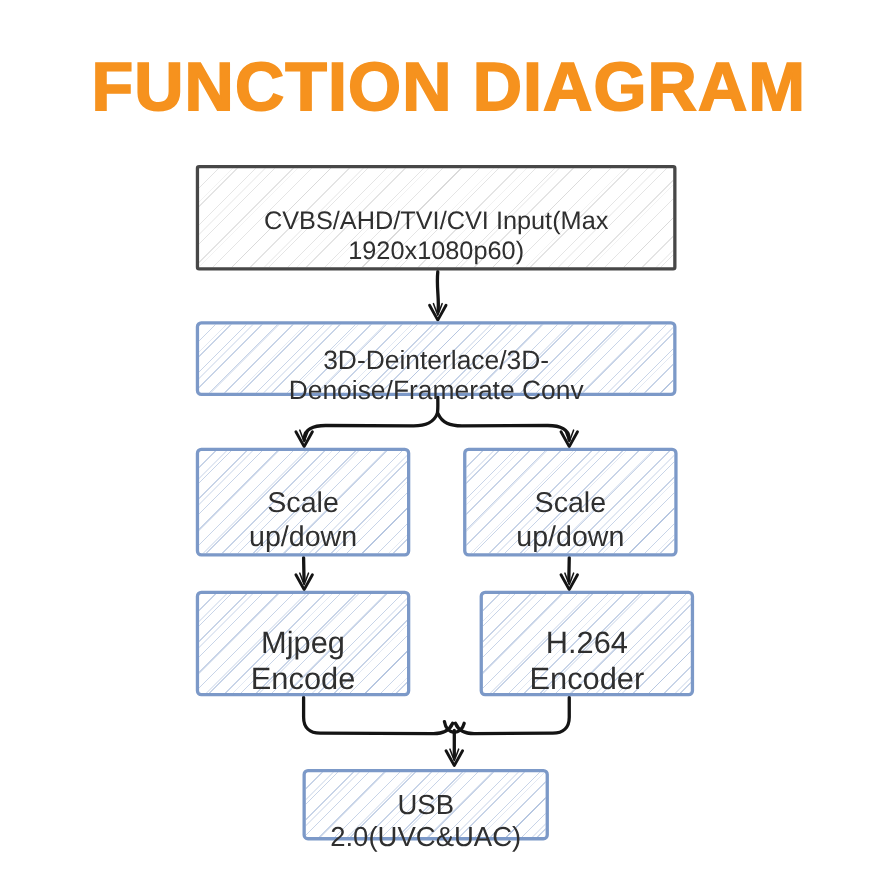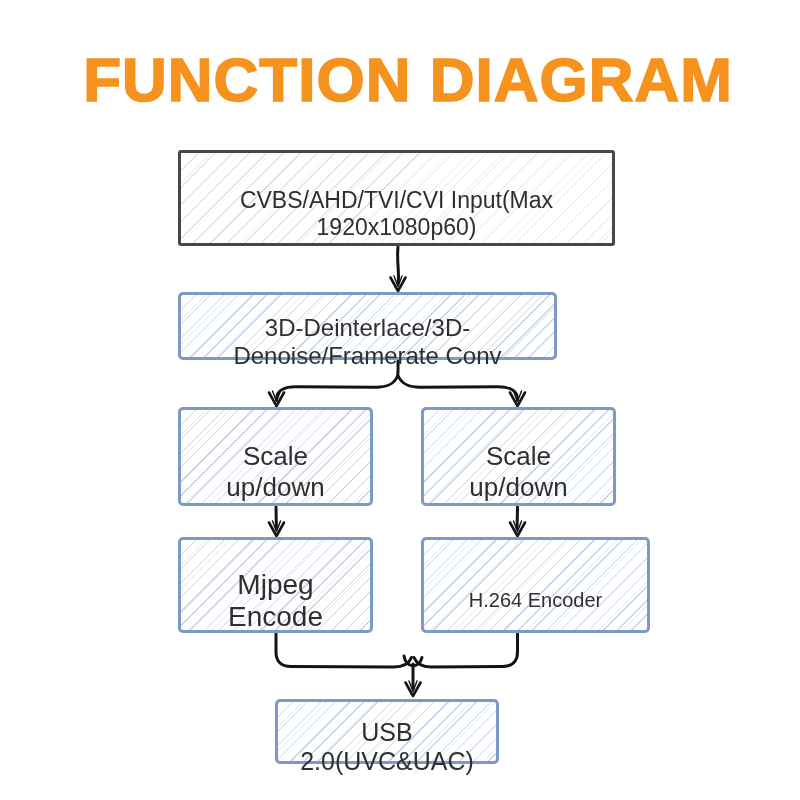--- a/index.html
+++ b/index.html
@@ -48,25 +48,25 @@
       repeating-linear-gradient(135deg, rgba(160,160,160,0.14) 0px, rgba(160,160,160,0.14) 1px, transparent 1px, transparent 21px);
   }
   .node.blue {
     border: 3px solid #7C99C8;
     border-radius: 5px;
     background-image:
       repeating-linear-gradient(135deg, rgba(124,153,200,0.42) 0px, rgba(124,153,200,0.42) 1px, transparent 1px, transparent 10px),
       repeating-linear-gradient(135deg, rgba(124,153,200,0.22) 0px, rgba(124,153,200,0.22) 1px, transparent 1px, transparent 17px);
   }
   #node-input       { left: 178px; top: 150px; width: 437px; height: 96px; font-size: 23px; }
-  #node-process     { left: 178px; top: 292px; width: 379px; height: 68px; font-size: 24px; }
+  #node-process     { left: 178px; top: 292px; width: 437px; height: 68px; font-size: 24px; }
   #node-scale-left  { left: 178px; top: 407px; width: 195px; height: 99px; font-size: 26px; }
   #node-scale-right { left: 421px; top: 407px; width: 195px; height: 99px; font-size: 26px; }
   #node-mjpeg       { left: 178px; top: 537px; width: 195px; height: 96px; font-size: 28px; }
-  #node-h264        { left: 421px; top: 537px; width: 229px; height: 96px; font-size: 20px; }
+  #node-h264        { left: 436px; top: 537px; width: 195px; height: 96px; font-size: 28px; }
   #node-usb         { left: 275px; top: 699px; width: 224px; height: 65px; font-size: 25px; }
   .arrows {
     position: absolute;
     inset: 0;
     pointer-events: none;
   }
   .arrows path {
     fill: none;
     stroke: #141414;
     stroke-linecap: round;

